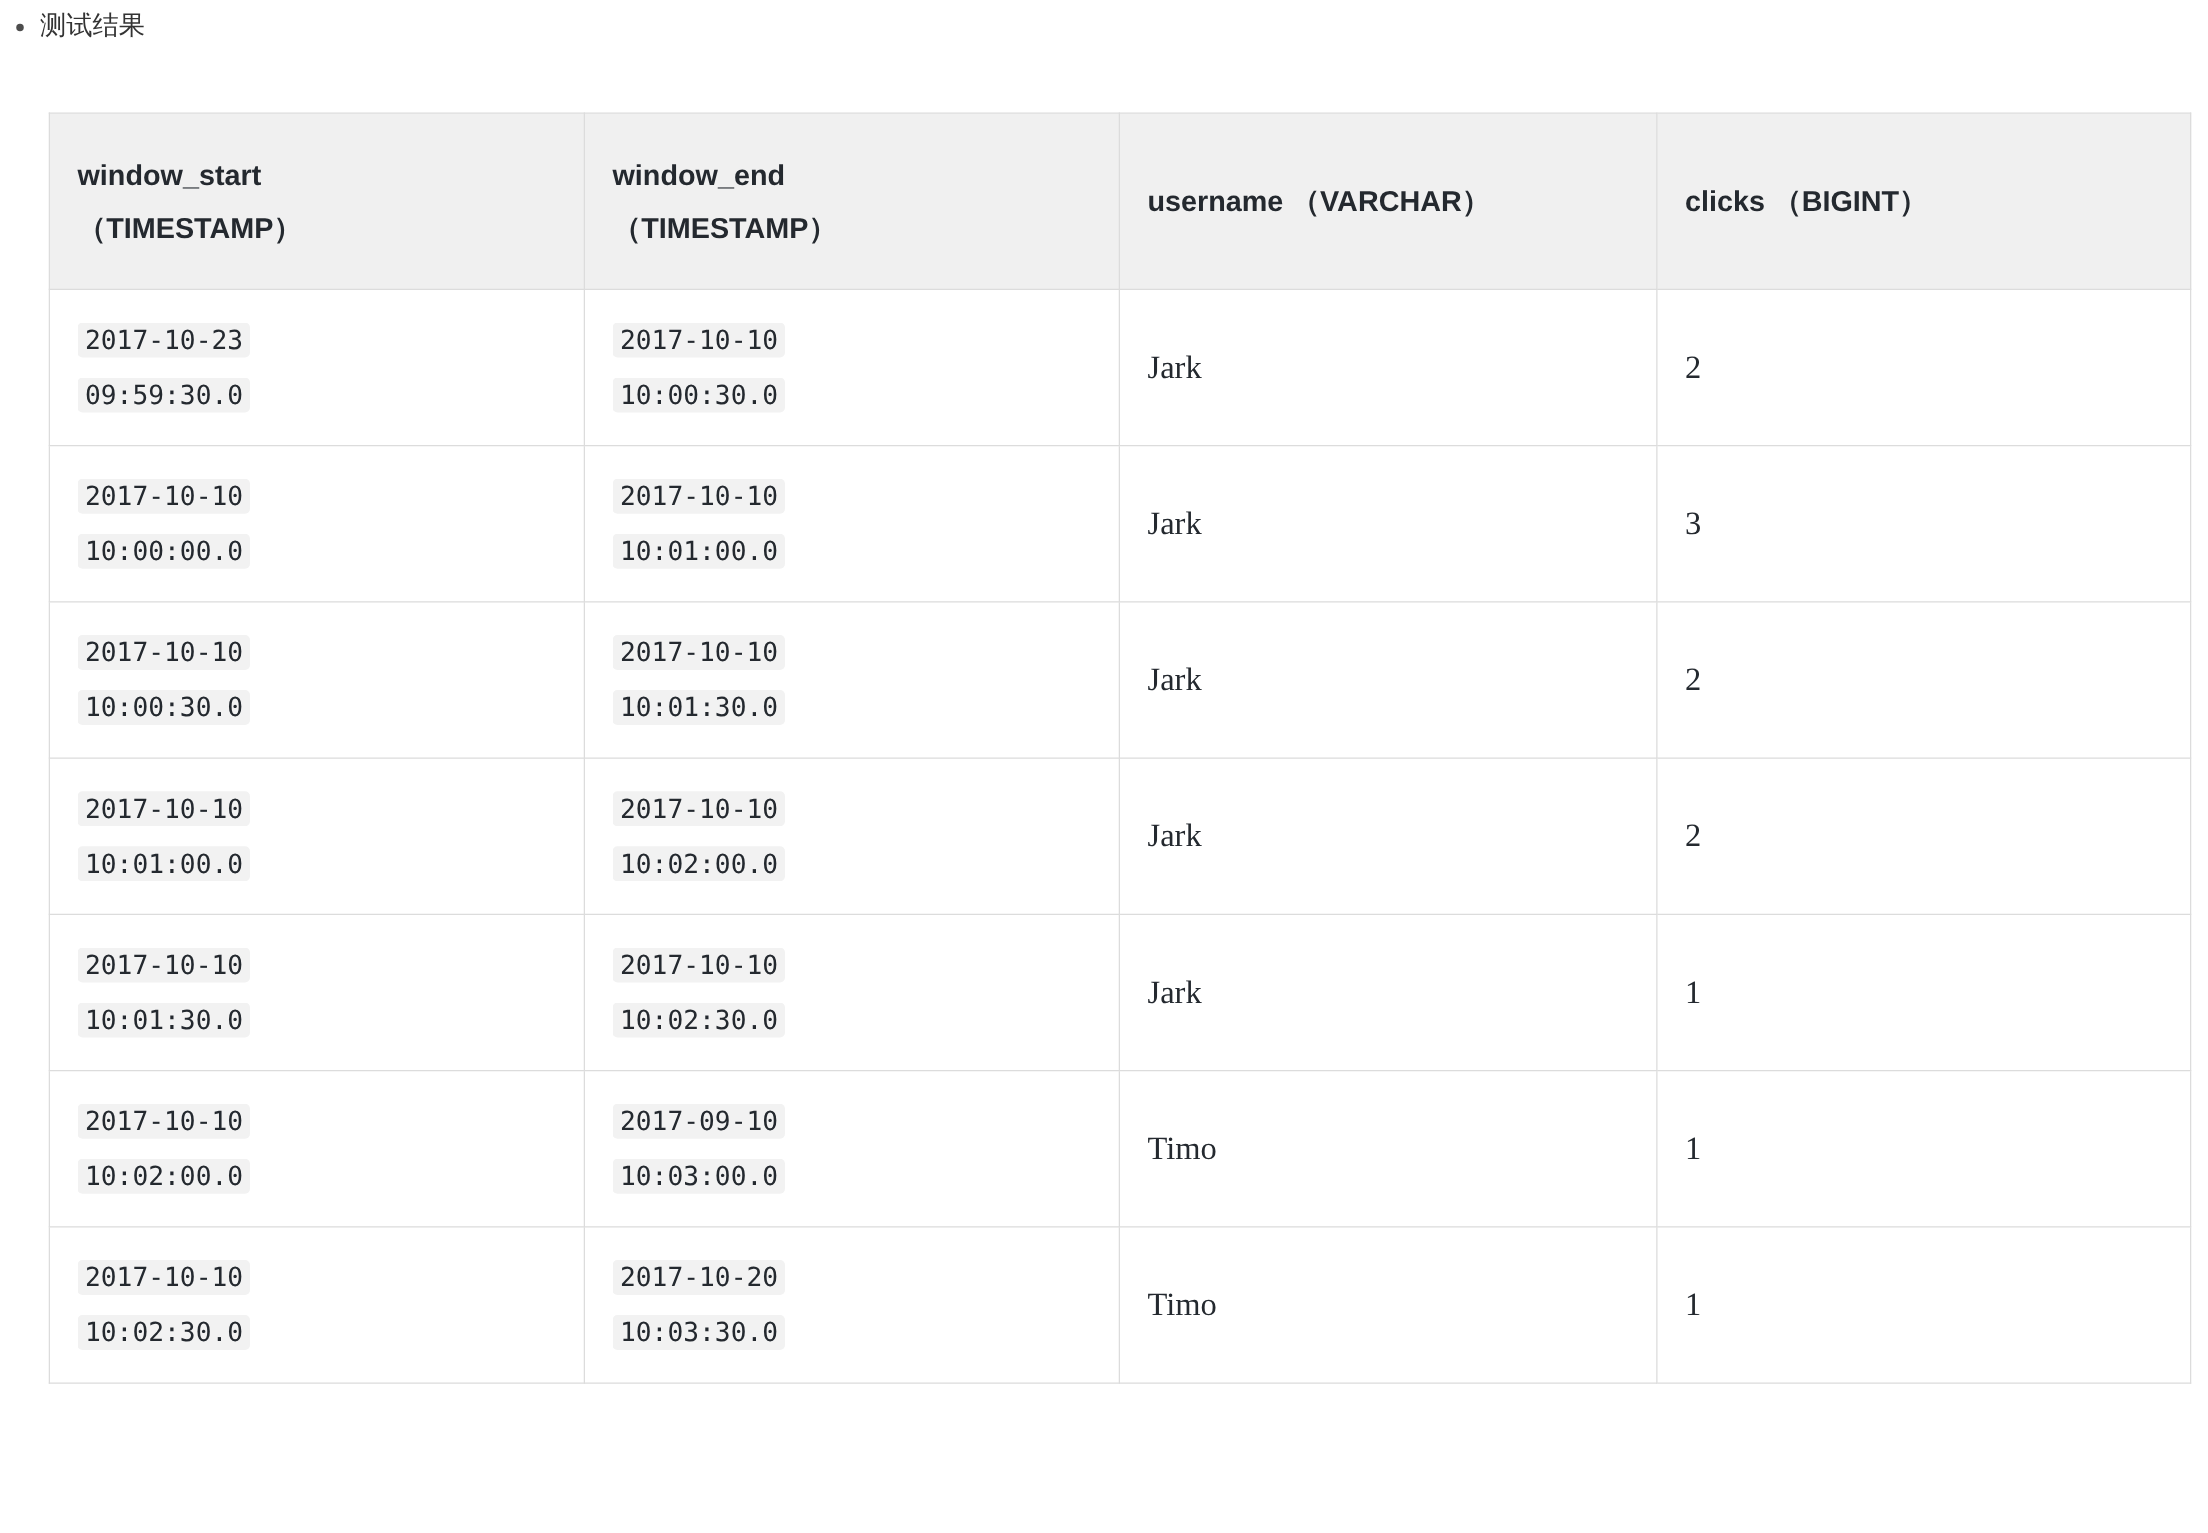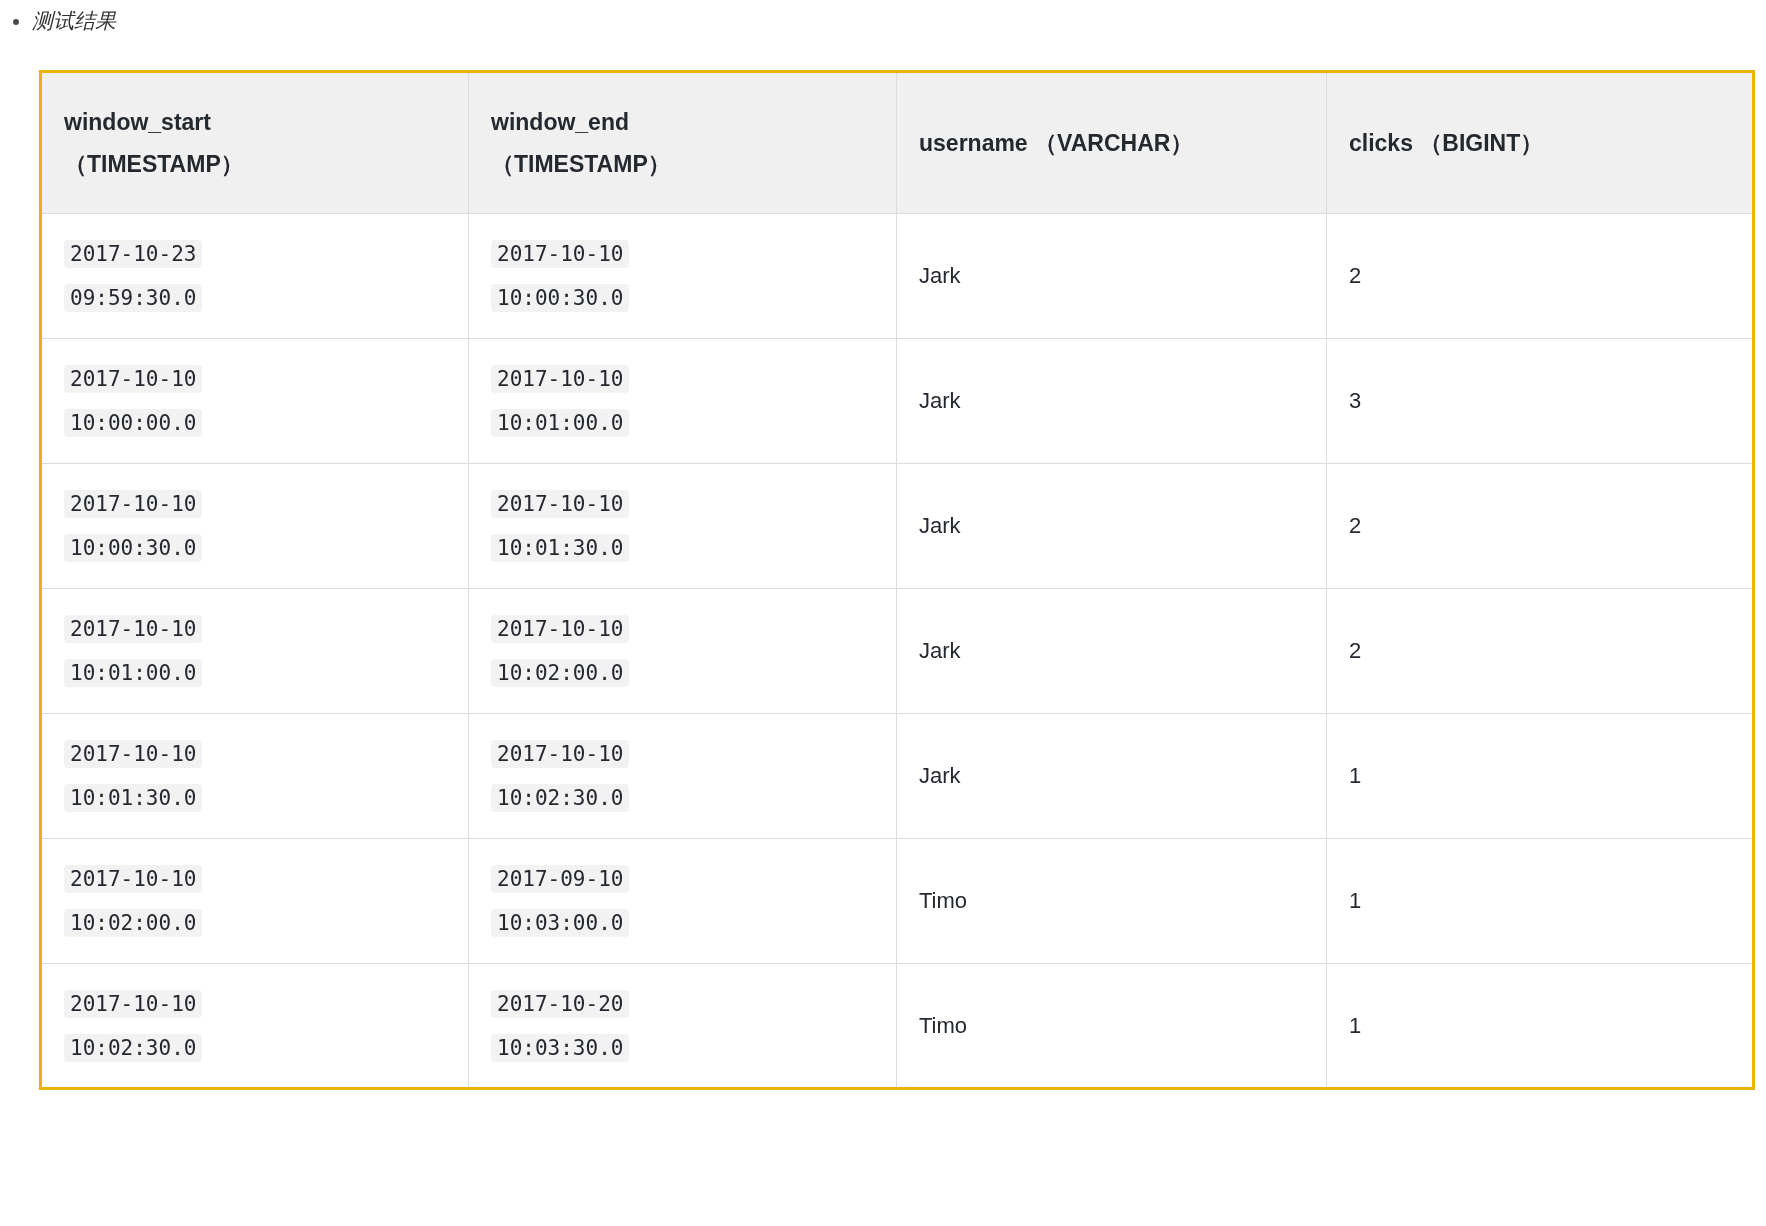--- a/index.html
+++ b/index.html
@@ -25,21 +25,20 @@
     left: 0;
     top: 0;
   }
   .bullet-item {
     position: relative;
     padding-left: 32px;
     font-size: 21px;
     line-height: 42px;
     color: #333333;
     white-space: nowrap;
-    font-style: italic;
   }
   .bullet-item .bullet-dot {
     position: absolute;
     left: 13px;
     top: 19px;
     width: 6px;
     height: 6px;
     border-radius: 50%;
     background: #4d4d4d;
   }
@@ -48,22 +47,23 @@
   .table-wrap {
     position: absolute;
     left: 39px;
     top: 70px;
     width: 1713px;
   }
   table.result-table {
     border-collapse: collapse;
     table-layout: fixed;
     width: 1713px;
-    border: 3px solid #eab308;
+    border: 1px solid #eab308;
     background: #ffffff;
+    margin-top: 20px;
   }
   table.result-table col.c1 { width: 428px; }
   table.result-table col.c2 { width: 428px; }
   table.result-table col.c3 { width: 430px; }
   table.result-table col.c4 { width: 427px; }
 
   table.result-table thead th {
     background: #f0f0f0;
     border: 1px solid #dcdcdc;
     font-weight: bold;
@@ -109,22 +109,23 @@
     word-break: normal;
     line-height: 44px;
     box-decoration-break: clone;
     -webkit-box-decoration-break: clone;
   }
   .ts-cell {
     display: block;
     max-width: 250px;
   }
   .plain-val {
-    font-size: 22px;
-    color: #24292f;
+    font-size: 26px;
+    color: #24292f;
+    font-family: Liberation Serif, serif;
   }
 </style>
 </head>
 <body>
 
 <ul class="bullet-list">
   <li class="bullet-item">
     <span class="bullet-dot"></span>
     <span>测试结果</span>
   </li>

